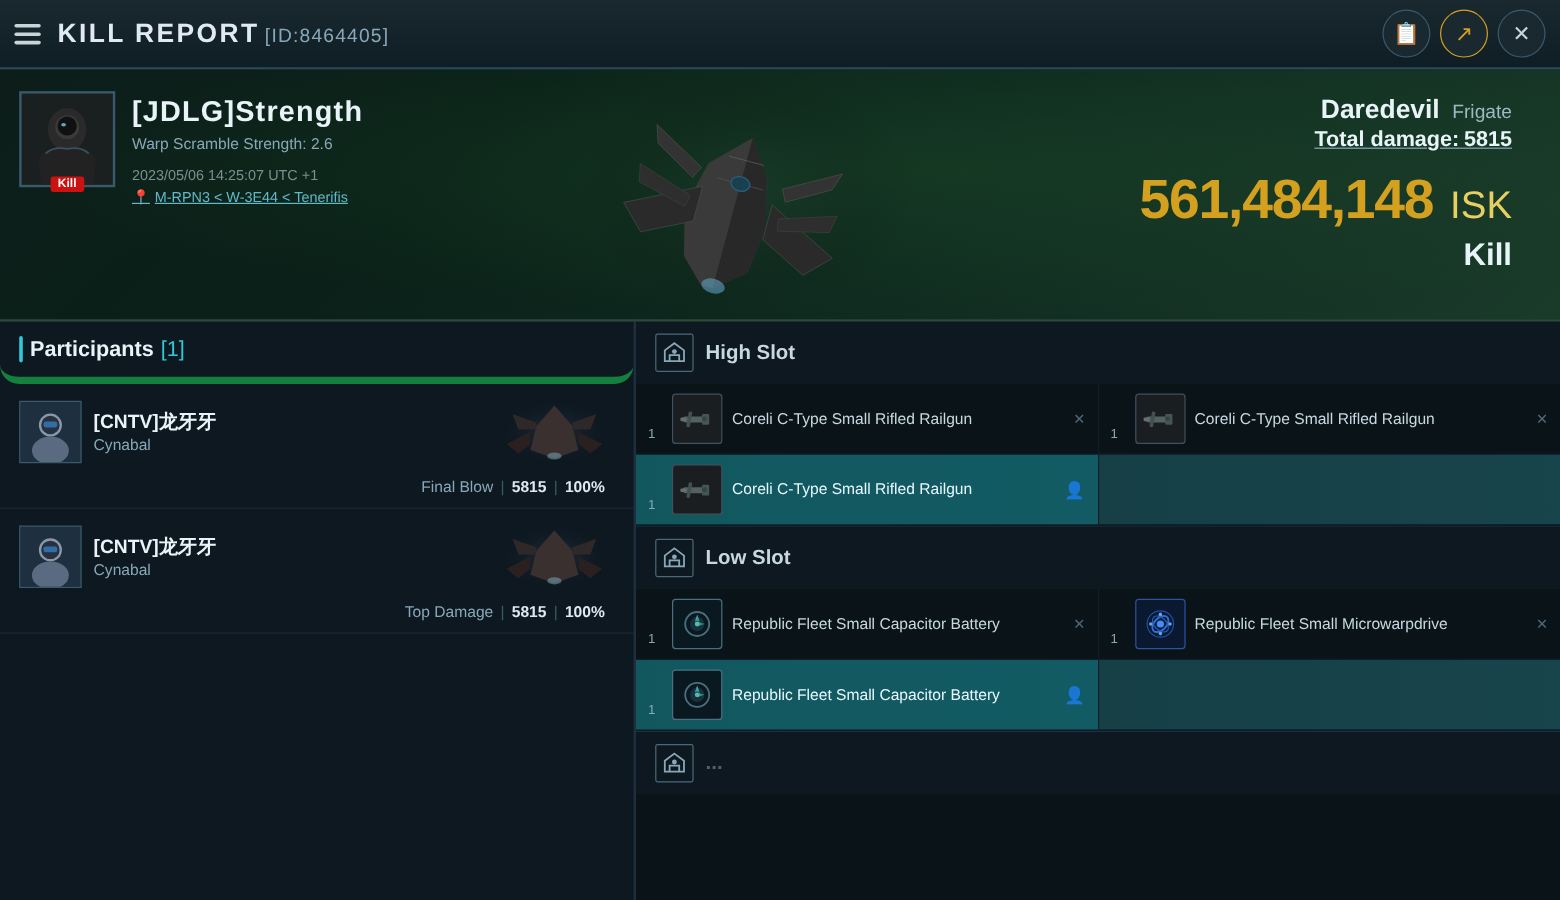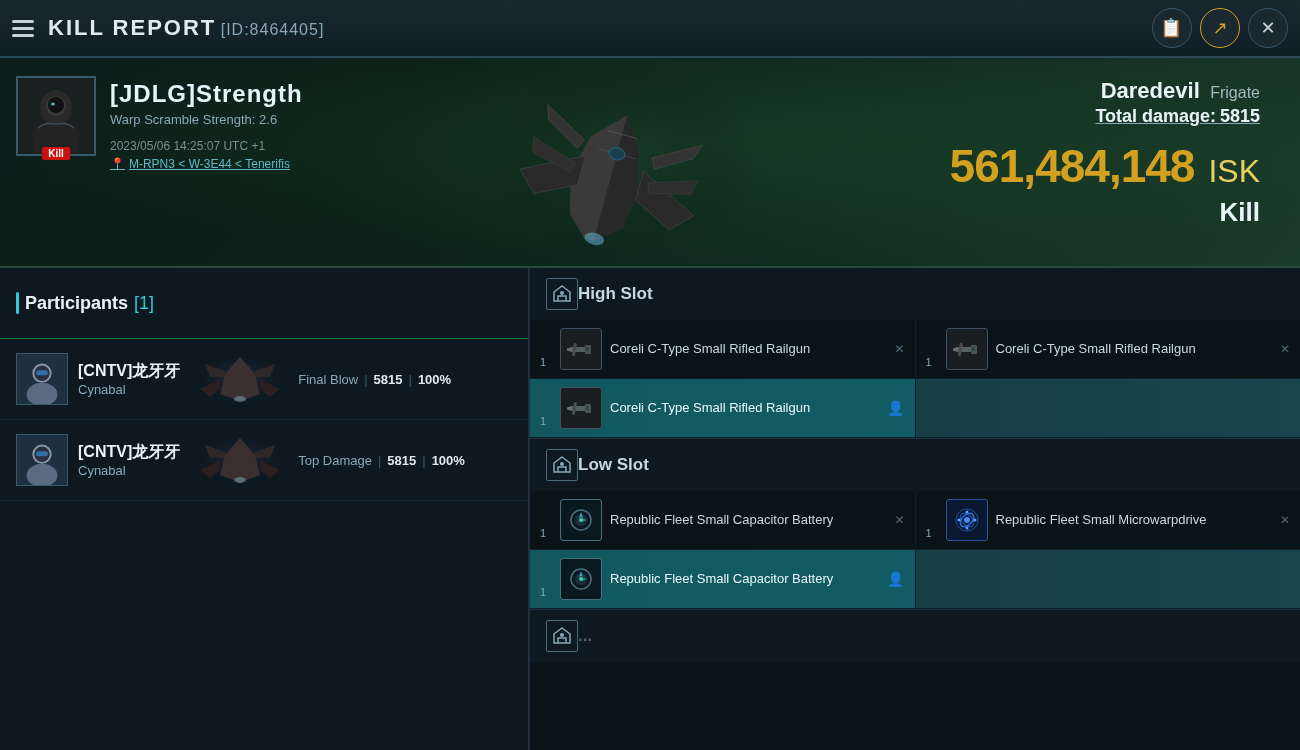--- a/index.html
+++ b/index.html
@@ -199,23 +199,24 @@
     
     .left-panel {
       width: 530px;
       background: #0d1820;
       border-right: 2px solid #1e3040;
       overflow-y: auto;
     }
     .participants-header {
       display: flex;
       align-items: center;
-      padding: 24px 16px;
-      border-bottom: 1px solid #15803d;
+      padding: 12px 16px;
+      border-bottom: 6px solid #15803d;
       gap: 6px;
+      border-radius: 16px;
     }
     .participants-accent {
       width: 3px;
       height: 22px;
       background: #30c8d8;
       border-radius: 2px;
     }
     .participants-title {
       font-size: 18px;
       font-weight: bold;
@@ -223,21 +224,21 @@
     }
     .participants-count {
       font-size: 18px;
       color: #30c8d8;
     }
 
     .participant-card {
       border-bottom: 1px solid #1a2a38;
       padding: 10px 16px;
       display: flex;
-      flex-direction: row;
+      flex-direction: column;
       gap: 8px;
     }
     .participant-top {
       display: flex;
       align-items: center;
       gap: 10px;
     }
     .participant-avatar {
       width: 52px; height: 52px;
       background: #1e3040;
@@ -283,21 +284,21 @@
       background: #0a1418;
       overflow-y: auto;
     }
     .slot-section {
       border-bottom: 1px solid #1e3040;
     }
     .slot-header {
       display: flex;
       align-items: center;
       padding: 10px 16px;
-      gap: 0;
+      gap: 10px;
       background: #0d1820;
     }
     .slot-icon {
       width: 32px; height: 32px;
       border: 1px solid #4a6a7a;
       display: flex; align-items: center; justify-content: center;
       color: #88a8b8;
       font-size: 14px;
       border-radius: 2px;
     }

